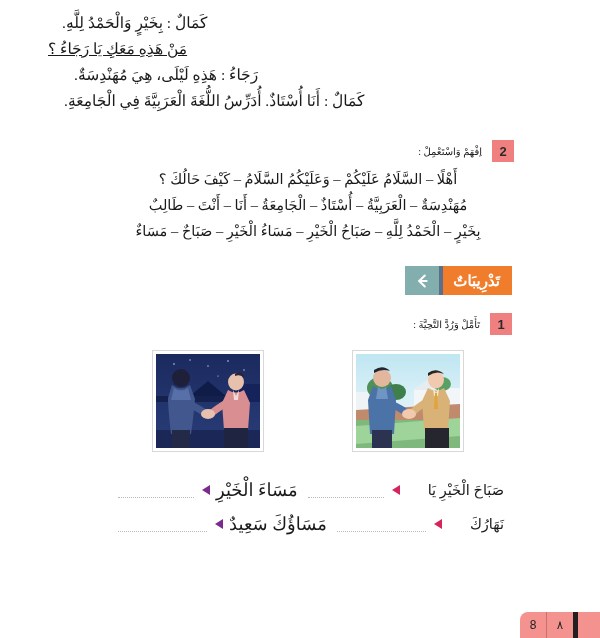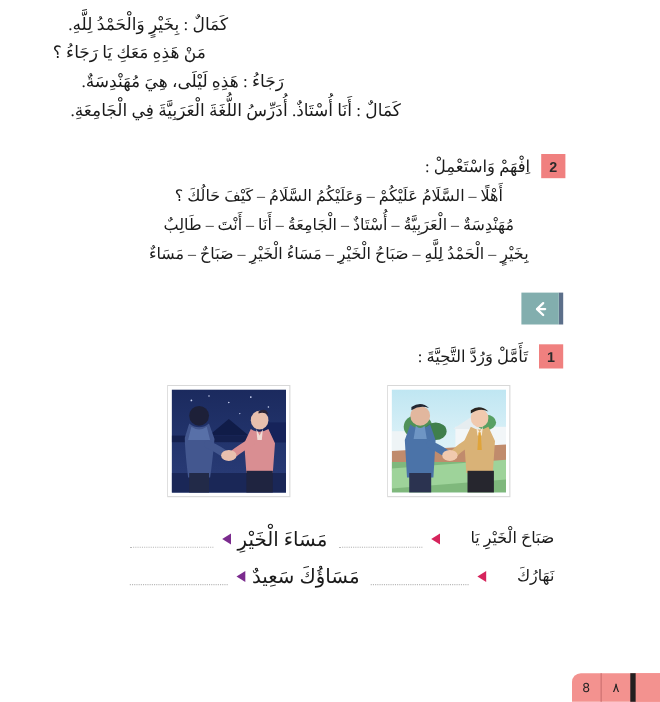--- a/index.html
+++ b/index.html
@@ -32,21 +32,21 @@
   }
   .dialogue-line {
     font-size: 15.5px;
     line-height: 26px;
     white-space: nowrap;
     text-align: left;
     padding-left: 8px;
     letter-spacing: 0.2px;
   }
   .dialogue-line.indent-1 { padding-left: 28px; }
-  .dialogue-line.indent-2 { padding-left: 14px; }
+  .dialogue-line.indent-2 { padding-left: 14px; text-decoration: underline; }
   .dialogue-line.indent-3 { padding-left: 40px; }
   .dialogue-line.wide { padding-left: 0px; margin-left: 30px; }
 
   
   .section-head {
     display: flex;
     flex-direction: row;
     align-items: center;
     justify-content: flex-start;
     direction: rtl;
@@ -60,21 +60,21 @@
     font-family: "Liberation Sans", sans-serif;
     font-size: 13px;
     font-weight: 700;
     display: flex;
     align-items: center;
     justify-content: center;
     flex: 0 0 auto;
     direction: ltr;
   }
   .section-title {
-    font-size: 15px;
+    font-size: 10px;
     font-weight: 400;
     white-space: nowrap;
   }
 
   .sec2-head { margin: 26px 86px 0 0; }
 
   
   .vocab {
     margin-top: 4px;
     direction: rtl;
@@ -264,20 +264,21 @@
   </div>
 
   <div class="vocab">
     <div class="vocab-row">أَهْلًا  –  السَّلَامُ عَلَيْكُمْ  –  وَعَلَيْكُمُ السَّلَامُ  –  كَيْفَ حَالُكَ ؟</div>
     <div class="vocab-row">مُهَنْدِسَةٌ – الْعَرَبِيَّةُ – أُسْتَاذٌ – الْجَامِعَةُ – أَنَا – أَنْتَ – طَالِبٌ</div>
     <div class="vocab-row">بِخَيْرٍ – الْحَمْدُ لِلَّهِ – صَبَاحُ الْخَيْرِ – مَسَاءُ الْخَيْرِ – صَبَاحٌ – مَسَاءٌ</div>
   </div>
 
   <div class="banner-wrap">
     <div class="banner">
+      <div class="banner-label">تَدْرِيبَاتٌ</div>
       <div class="banner-sep"></div>
       <div class="banner-arrow">
         <svg width="17" height="14" viewBox="0 0 17 14" aria-hidden="true">
           <path d="M10.8 1.6 L5.2 7 L10.8 12.4" fill="none" stroke="#ffffff" stroke-width="2.1" stroke-linecap="round" stroke-linejoin="round"></path>
           <line x1="5.4" y1="7" x2="12.6" y2="7" stroke="#ffffff" stroke-width="2.1" stroke-linecap="round"></line>
         </svg>
       </div>
     </div>
   </div>
 

